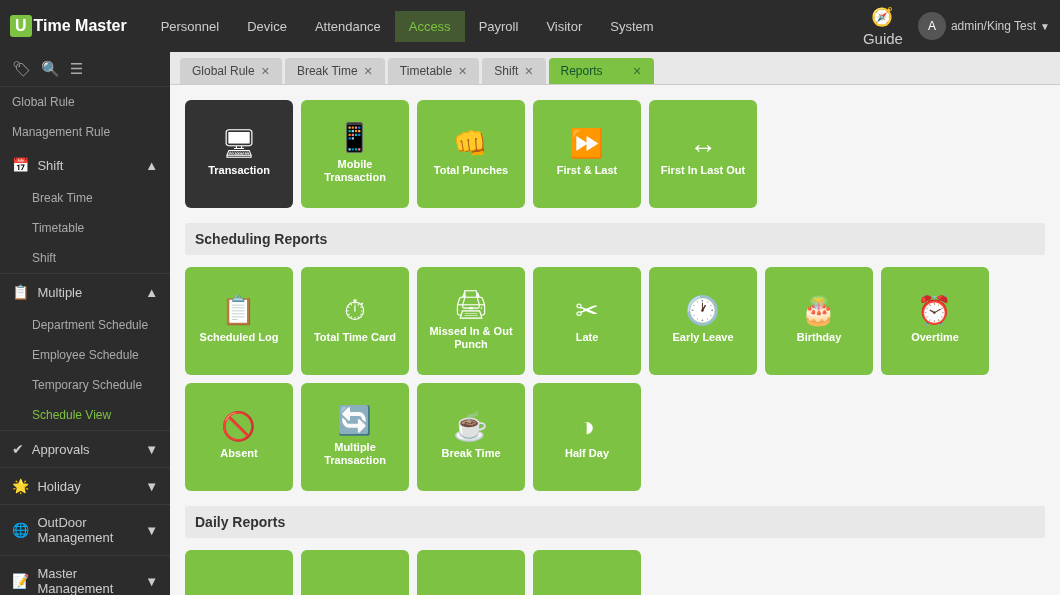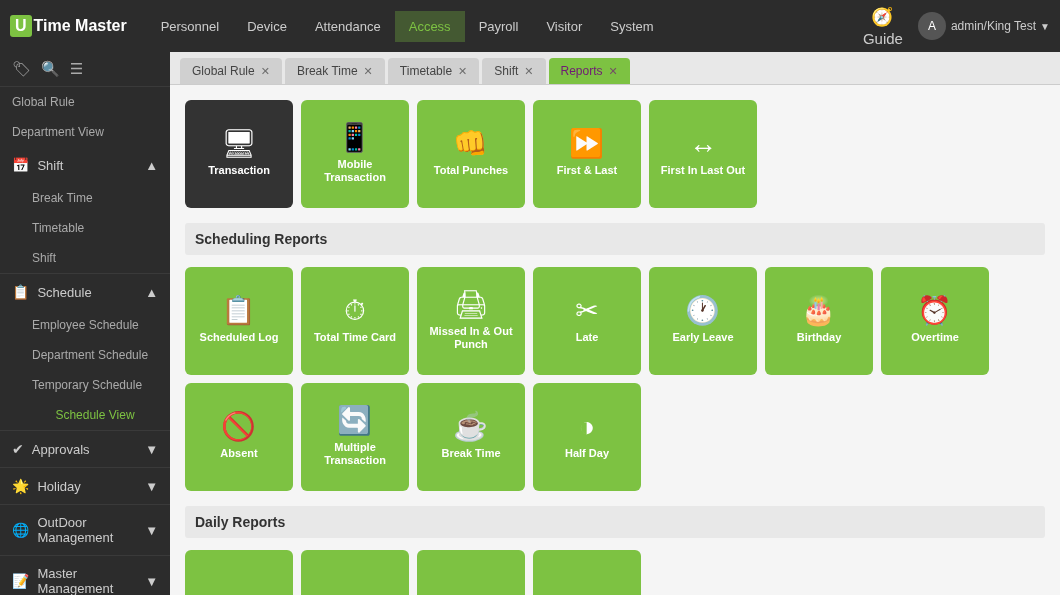--- a/index.html
+++ b/index.html
@@ -119,21 +119,21 @@
     }
     .sidebar-header .icon { margin-right: 8px; font-size: 14px; }
     .sidebar-header-left { display: flex; align-items: center; }
     .sidebar-items { }
     .sidebar-item {
       padding: 8px 12px 8px 32px;
       color: #aaa;
       cursor: pointer;
       font-size: 12px;
     }
-    .sidebar-item.active { color: #7dc242; text-align: center; }
+    .sidebar-item.active { color: #7dc242; }
     .sidebar-top-items {
       display: flex;
       align-items: center;
       padding: 8px 12px;
       border-bottom: 1px solid #3a3a3a;
     }
     .sidebar-top-items span {
       color: #aaa;
       margin-right: 10px;
       cursor: pointer;
@@ -170,21 +170,22 @@
       margin-right: 3px;
       border-radius: 4px 4px 0 0;
       display: flex;
       align-items: center;
       cursor: pointer;
       font-size: 12px;
       color: #444;
     }
     .tab.active {
       background: #7dc242;
-      color: #701a75;
+      color: #14532d;
+      gap: 24px;
     }
     .tab .close {
       margin-left: 6px;
       font-size: 11px;
       opacity: 0.7;
     }
 
     
     .reports-content {
       padding: 15px;
@@ -267,48 +268,48 @@
 
 <div class="main-layout">
 
   <div class="sidebar">
     <div class="sidebar-top-items">
       <span>🏷</span>
       <span>🔍</span>
       <span>☰</span>
     </div>
     <div class="top-sidebar-item">Global Rule</div>
-    <div class="top-sidebar-item">Department View</div>
+    <div class="top-sidebar-item">Management Rule</div>
 
     <div class="sidebar-section">
       <div class="sidebar-header">
         <div class="sidebar-header-left">
           <span class="icon">📅</span>
           <span>Shift</span>
         </div>
         <span>▲</span>
       </div>
       <div class="sidebar-items">
         <div class="sidebar-item">Break Time</div>
         <div class="sidebar-item">Timetable</div>
         <div class="sidebar-item">Shift</div>
       </div>
     </div>
 
     <div class="sidebar-section">
       <div class="sidebar-header">
         <div class="sidebar-header-left">
           <span class="icon">📋</span>
-          <span>Schedule</span>
+          <span>Multiple</span>
         </div>
         <span>▲</span>
       </div>
       <div class="sidebar-items">
+        <div class="sidebar-item">Department Schedule</div>
         <div class="sidebar-item">Employee Schedule</div>
-        <div class="sidebar-item">Department Schedule</div>
         <div class="sidebar-item">Temporary Schedule</div>
         <div class="sidebar-item active">Schedule View</div>
       </div>
     </div>
 
     <div class="sidebar-section">
       <div class="sidebar-header">
         <div class="sidebar-header-left">
           <span class="icon">✔</span>
           <span>Approvals</span>

